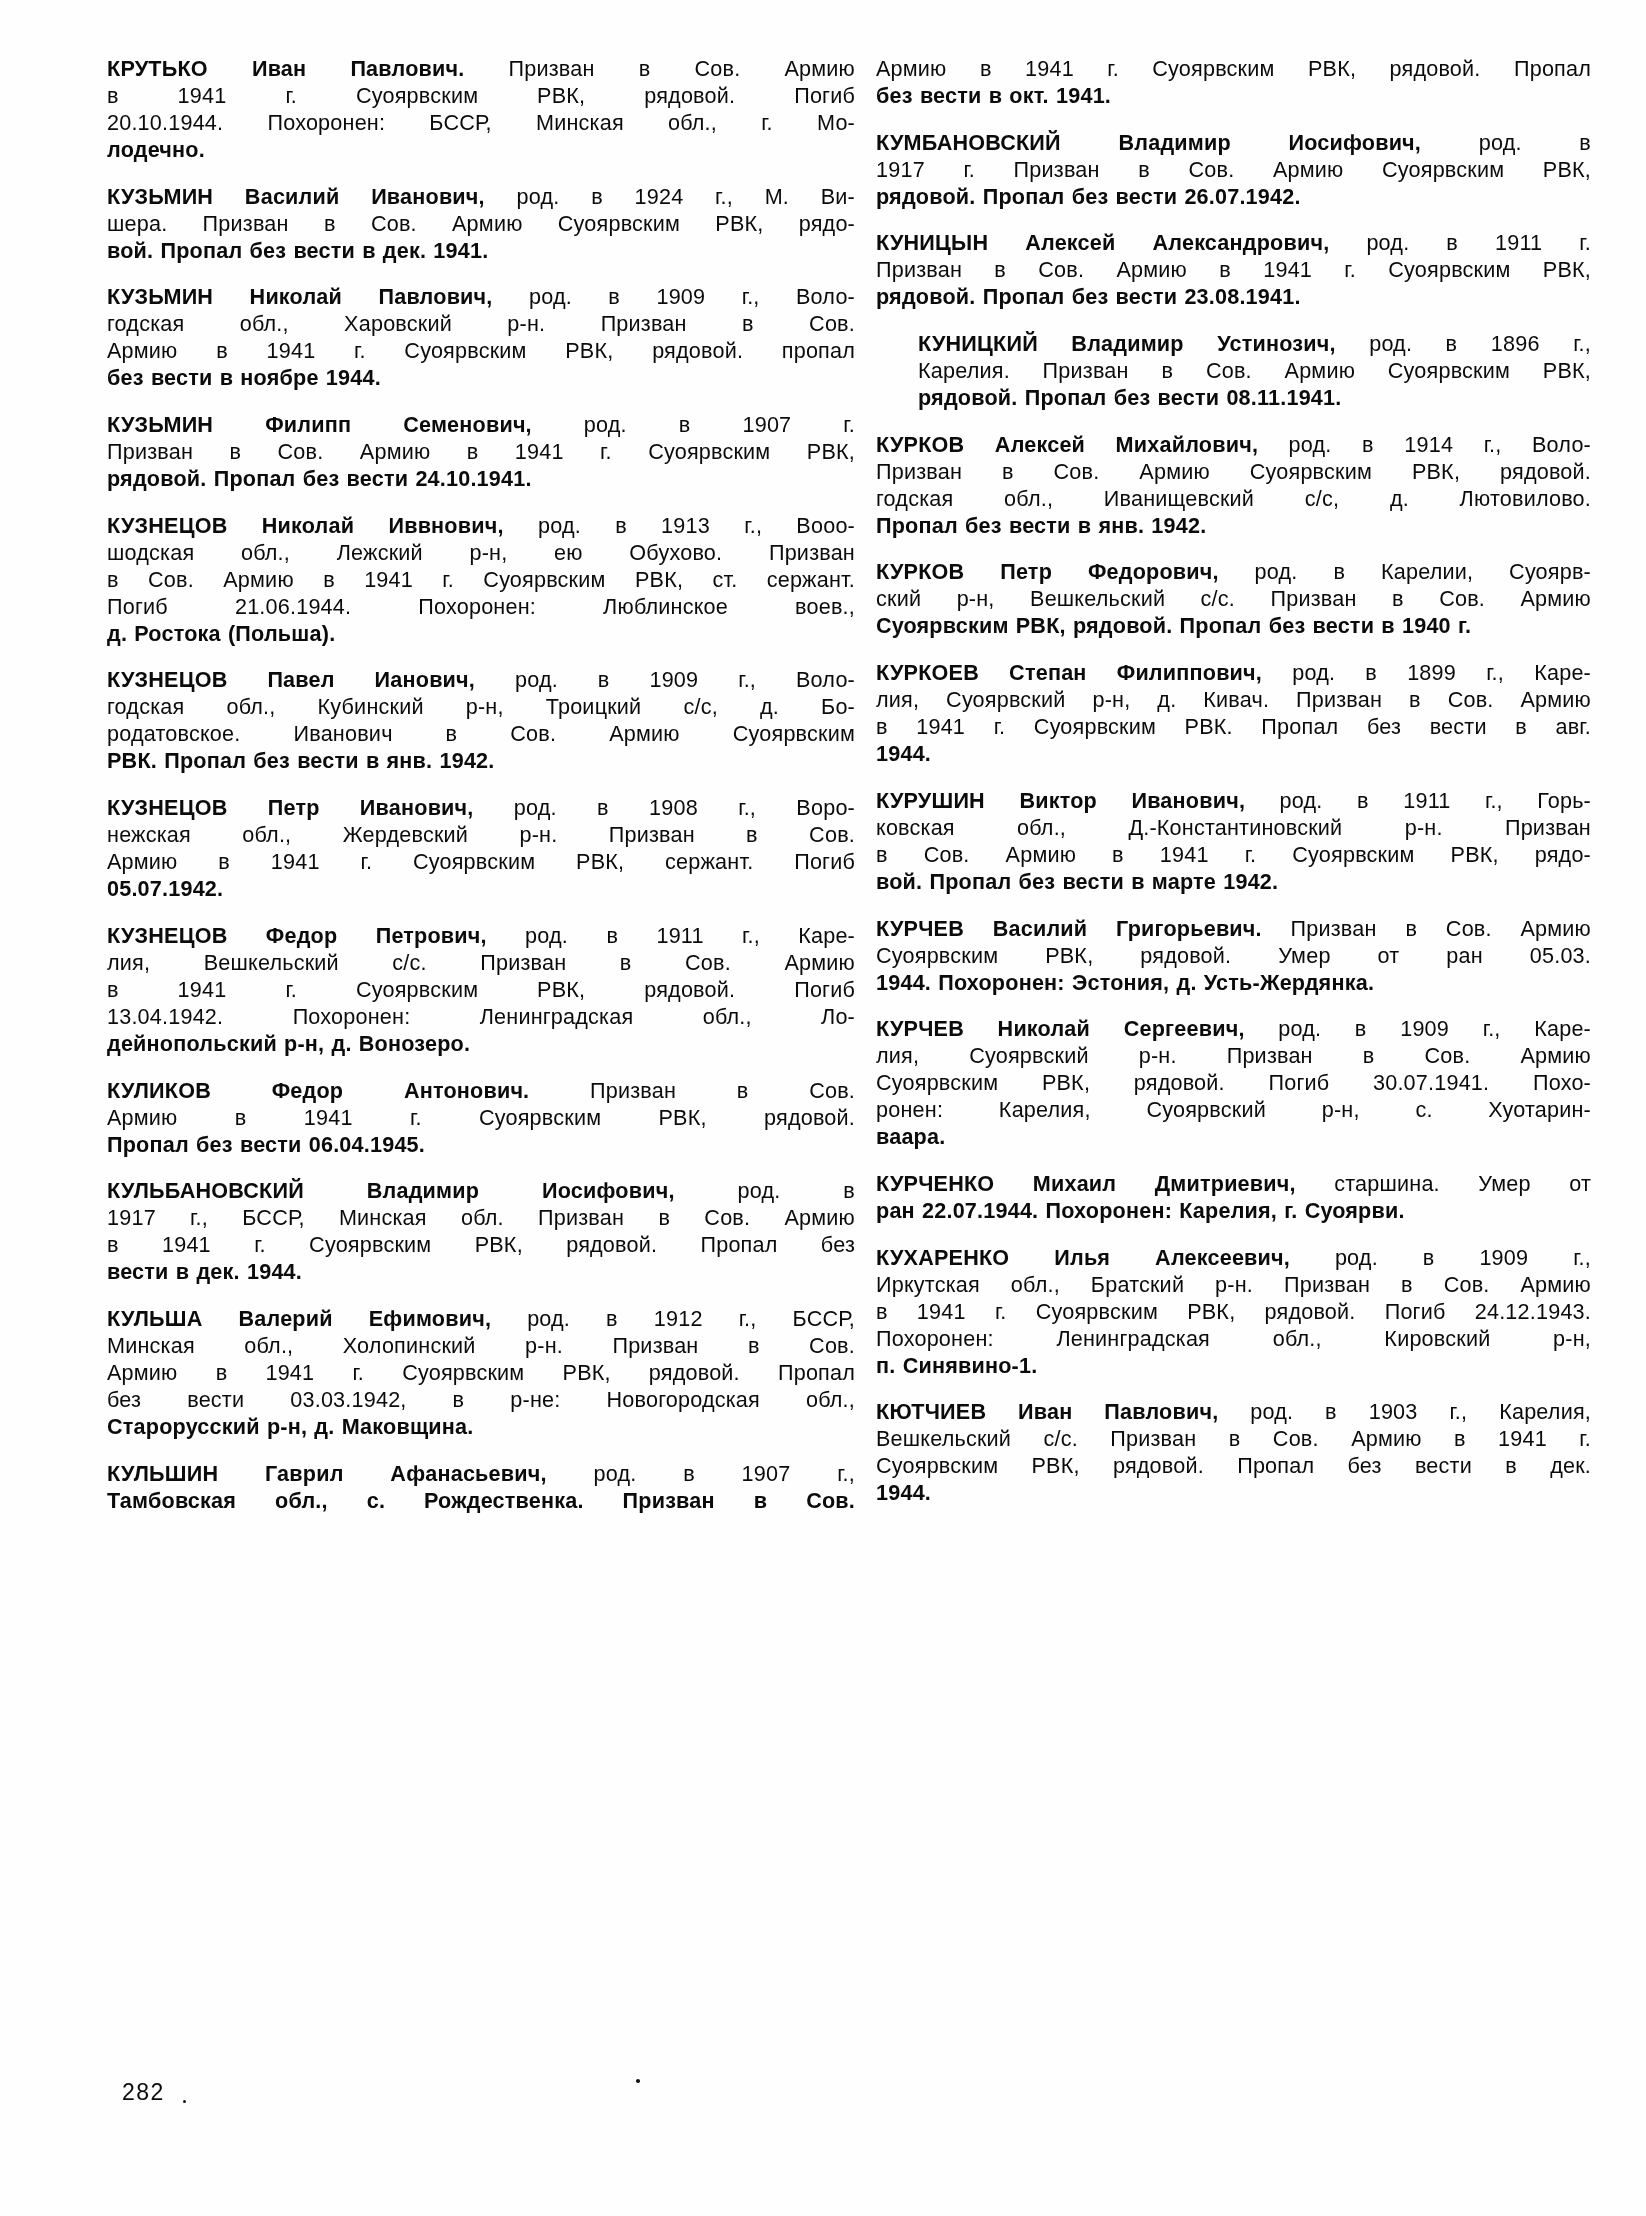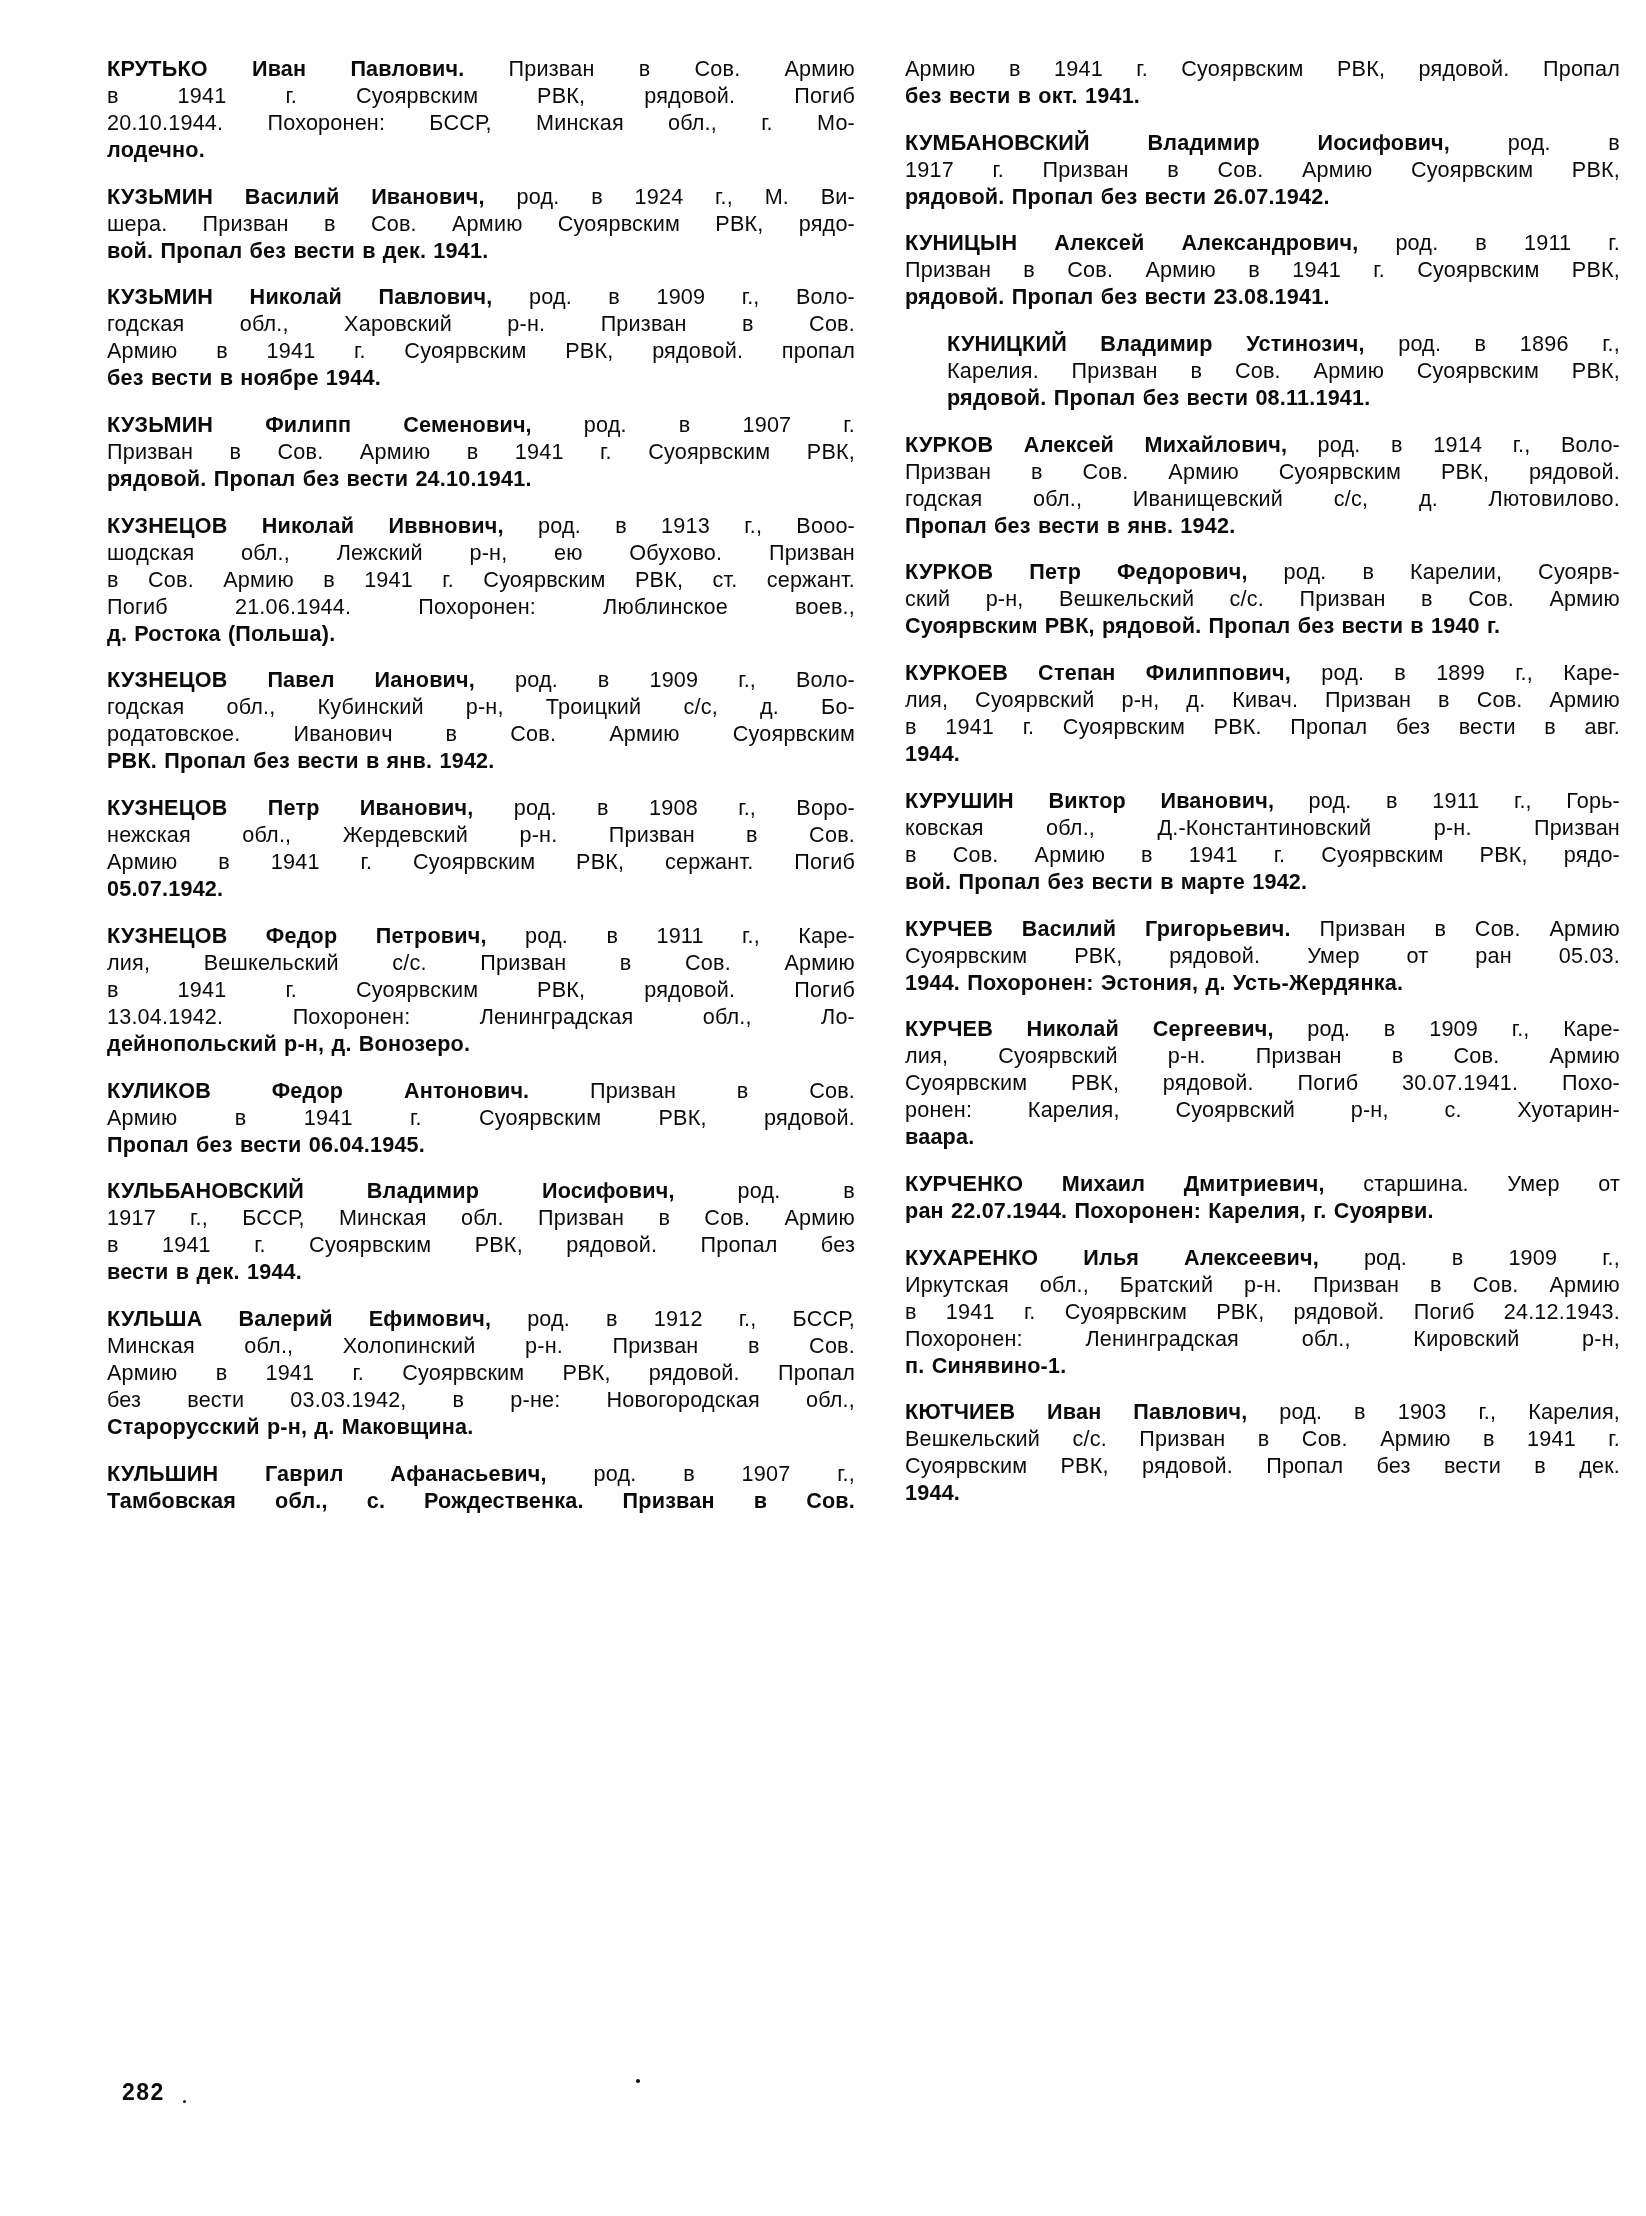--- a/index.html
+++ b/index.html
@@ -10,21 +10,21 @@
     background: #fefefe;
     overflow: hidden;
     font-family: "Liberation Sans", "DejaVu Sans", sans-serif;
     color: #0b0b0b;
   }
   .columns {
     position: absolute;
     left: 107px;
     top: 55px;
     display: flex;
-    gap: 50px;
+    gap: 21px;
   }
   .col { display: block; }
   .col-left  { width: 748px; }
   .col-right { width: 715px; }
   p.entry {
     margin: 0 0 19.7px 0;
     font-size: 21.6px;
     line-height: 27px;
     letter-spacing: 0.2px;
     word-spacing: 1px;
@@ -40,21 +40,20 @@
   p.entry.continues .line:last-child { text-align-last: justify; }
   b.surname { font-weight: 700; letter-spacing: 0.2px; }
   .page-number {
     position: absolute;
     left: 122px;
     top: 2079px;
     font-size: 23px;
     line-height: 27px;
     letter-spacing: 1.5px;
     color: #0b0b0b;
-    font-weight: bold;
   }
   .speck { position: absolute; background: #141414; border-radius: 50%; }
   .speck-a { left: 183px;  top: 2100px; width: 3.4px;  height: 3.4px; }
   .speck-b { left: 636px; top: 2079px; width: 4.4px;  height: 3.9px; }
 </style>
 </head>
 <body>
 
 <div class="page">
   <div class="columns">

